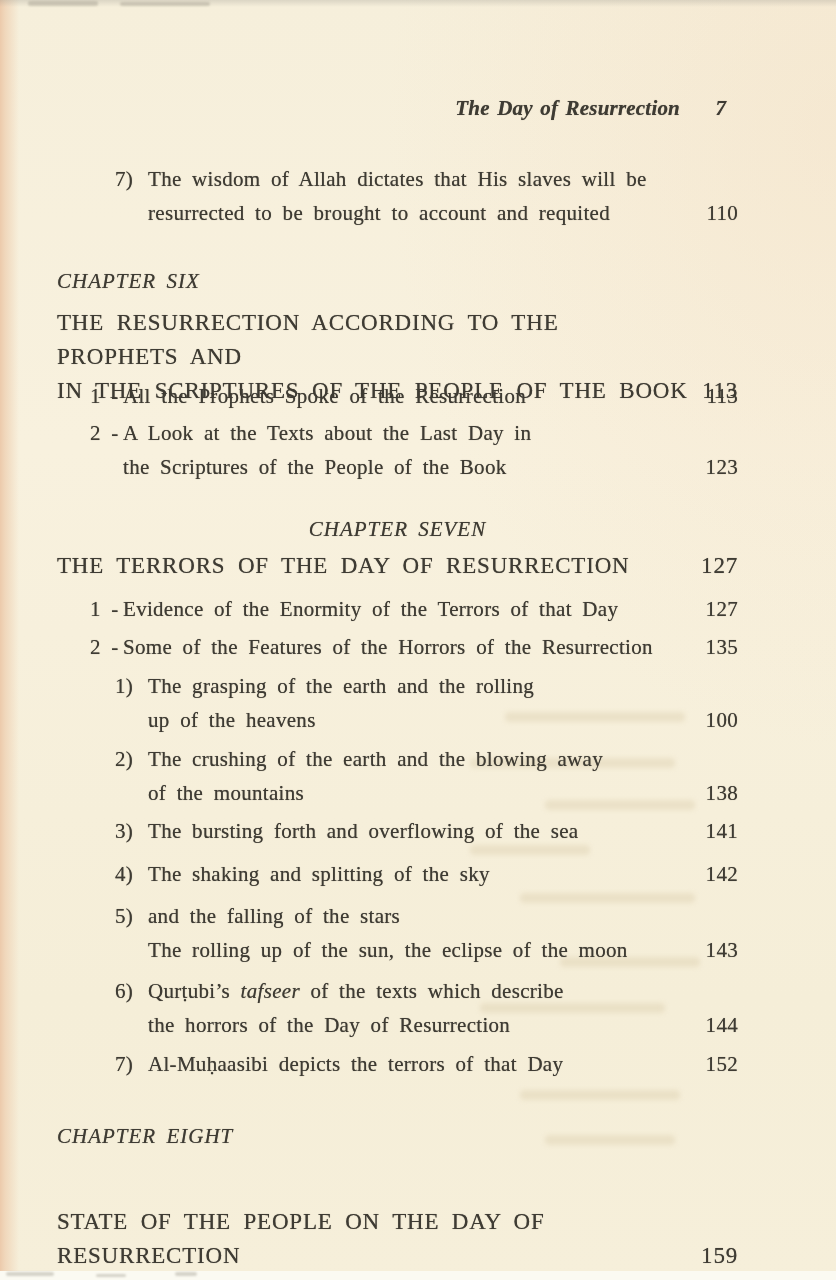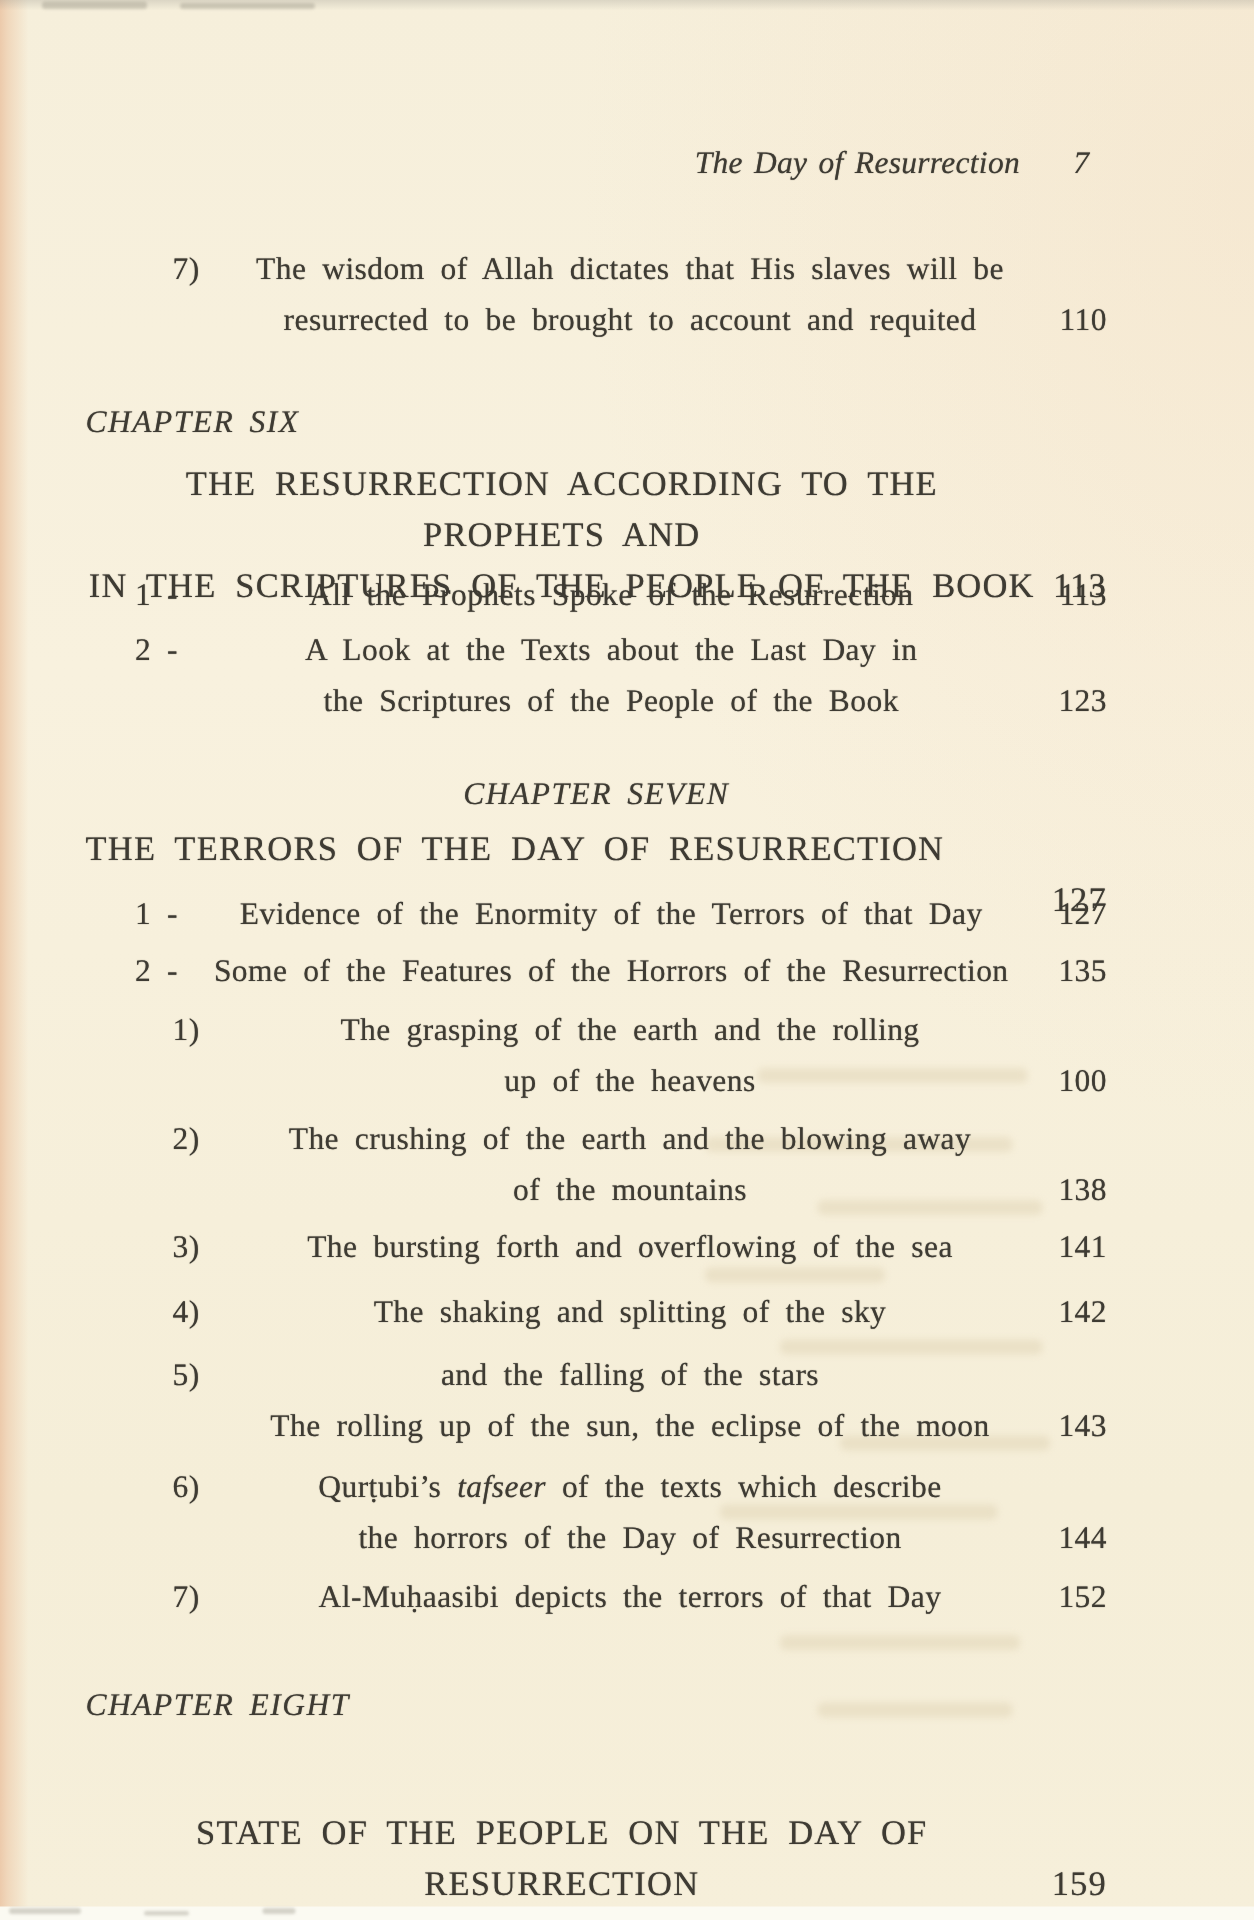--- a/index.html
+++ b/index.html
@@ -26,28 +26,28 @@
 
   
   .row{
     position:absolute;left:57px;width:681px;box-sizing:border-box;
     display:flex;align-items:flex-start;
     font-size:21px;line-height:34px;
   }
   .num{flex:0 0 33px;}
   .indent1{padding-left:33px;}
   .indent2{padding-left:58px;}
-  .lines{flex:1 1 auto;text-align:center;}
+  .lines{flex:1 1 auto;}
   .line{display:block;}
   .pageno{flex:0 0 46px;text-align:right;align-self:flex-end;}
   .body{word-spacing:5px;letter-spacing:.3px;}
   .caps{font-size:23px;letter-spacing:.8px;word-spacing:6px;}
   .chaplabel{font-style:italic;font-size:21px;letter-spacing:1px;word-spacing:4px;}
   .runhead{font-style:italic;font-size:21px;word-spacing:2px;letter-spacing:.2px;}
-  .header-row{justify-content:flex-end;}
+  .header-row{justify-content:flex-end;font-weight:bold;}
   .header-row .pageno{padding-right:12px;font-style:italic;align-self:flex-start;}
   .ital{font-style:italic;}
 </style>
 </head>
 <body>
 
 <div class="page">
 
   <div class="edge-left"></div>
   <div class="edge-top"></div>
@@ -104,21 +104,21 @@
     <span class="lines">
       <span class="line">A Look at the Texts about the Last Day in</span>
       <span class="line">the Scriptures of the People of the Book</span>
     </span>
     <span class="pageno">123</span>
   </div>
 
   <div class="row chaplabel" style="top:512px;justify-content:center;">
     <span class="line">CHAPTER SEVEN</span>
   </div>
-  <div class="row caps" style="top:549px;flex-direction:column;">
+  <div class="row caps" style="top:549px;">
     <span class="lines">
       <span class="line">THE TERRORS OF THE DAY OF RESURRECTION</span>
     </span>
     <span class="pageno">127</span>
   </div>
   <div class="row indent1 body" style="top:592px;">
     <span class="num">1 -</span>
     <span class="lines">
       <span class="line">Evidence of the Enormity of the Terrors of that Day</span>
     </span>

